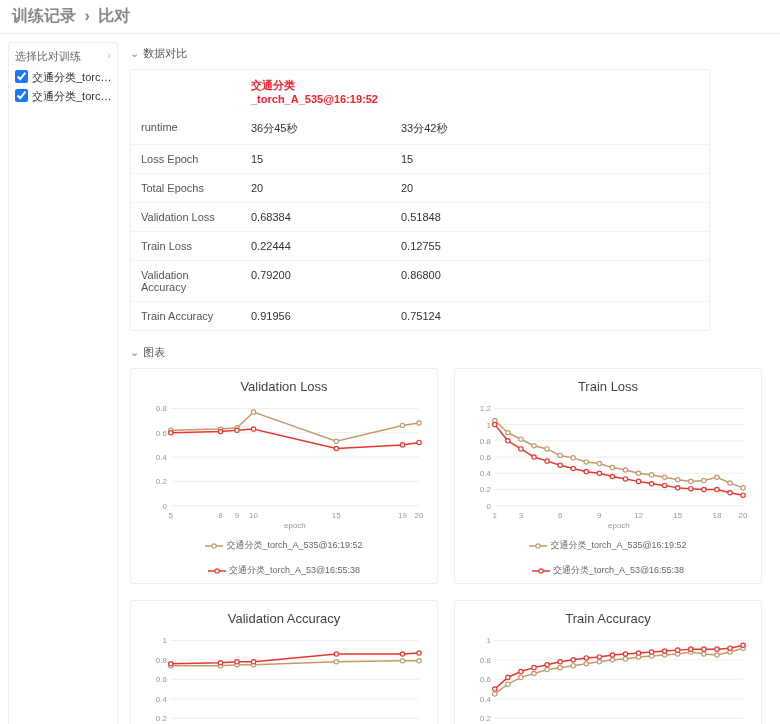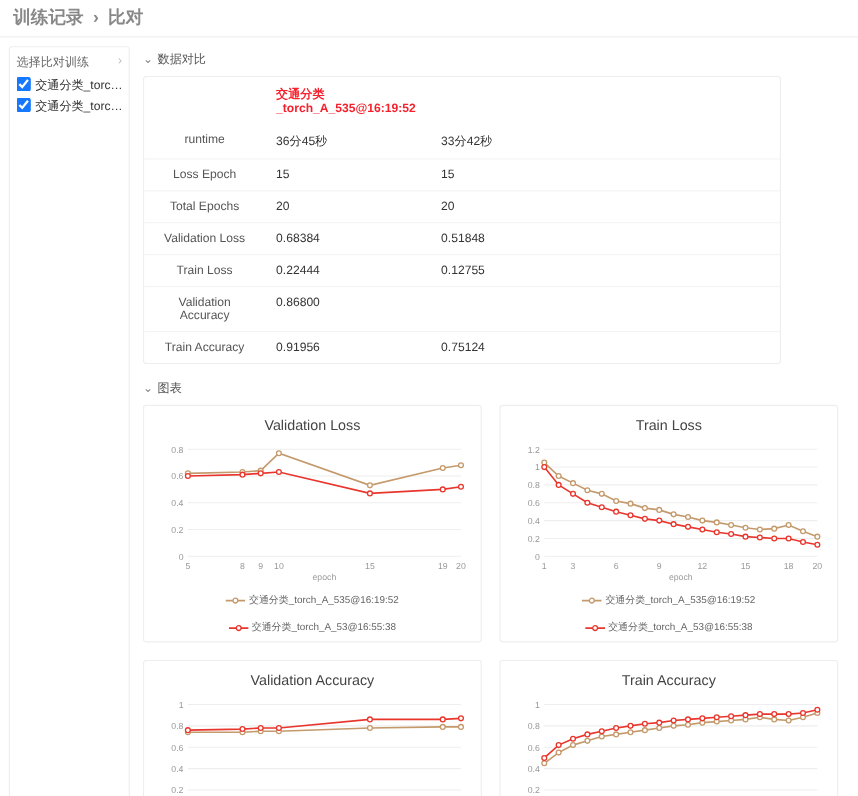--- a/index.html
+++ b/index.html
@@ -13,21 +13,21 @@
 .chevron-r::after { content: "›"; color: #bbb; }
 .cb-row { display: flex; align-items: flex-start; margin: 4px 0; white-space: nowrap; overflow: hidden; text-overflow: ellipsis; }
 .cb-row input { margin-right: 4px; accent-color: #1677ff; }
 .main { flex: 1; padding: 8px 12px 20px 4px; }
 .sec-head { display: flex; align-items: center; color: #555; font-size: 11px; margin: 4px 0 8px 0; }
 .sec-head .caret { margin-right: 4px; color: #888; }
 .dtable { border: 1px solid #eee; border-radius: 3px; width: 580px; font-size: 11px; }
 .drow { display: flex; border-top: 1px solid #f3f3f3; }
 .drow:first-child { border-top: none; }
 .dcell { padding: 8px 10px; }
-.dcell.lab { width: 110px; color: #555; text-align: center; }
+.dcell.lab { width: 110px; color: #555; }
 .dcell.c1, .dcell.c2 { width: 150px; }
 .hdr .c1, .hdr .c2 { color: #f5222d; font-weight: 600; }
 .charts { display: flex; flex-wrap: wrap; gap: 16px; margin-top: 8px; }
 .chart-card { width: 308px; border: 1px solid #eee; border-radius: 3px; padding: 10px 10px 6px 10px; }
 .chart-title { text-align: center; font-size: 13px; color: #444; margin-bottom: 6px; }
 .chart-svg { width: 100%; height: 130px; }
 .legend { display: flex; justify-content: center; gap: 12px; margin-top: 6px; font-size: 9px; color: #666; flex-wrap: wrap; }
 .lg-item { display: flex; align-items: center; gap: 3px; }
 .lg-sw { display: inline-flex; align-items: center; }
 .lg-sw svg { width: 18px; height: 8px; }
@@ -96,20 +96,21 @@
             <div class="dcell c1">0.68384</div>
             <div class="dcell c2">0.51848</div>
           </div>
           <div class="drow">
             <div class="dcell lab">Train Loss</div>
             <div class="dcell c1">0.22444</div>
             <div class="dcell c2">0.12755</div>
           </div>
           <div class="drow">
             <div class="dcell lab">Validation Accuracy</div>
+            <div class="dcell c1">0.79200</div>
             <div class="dcell c2">0.86800</div>
           </div>
           <div class="drow">
             <div class="dcell lab">Train Accuracy</div>
             <div class="dcell c1">0.91956</div>
             <div class="dcell c2">0.75124</div>
           </div>
         </div>
     </div>
 

